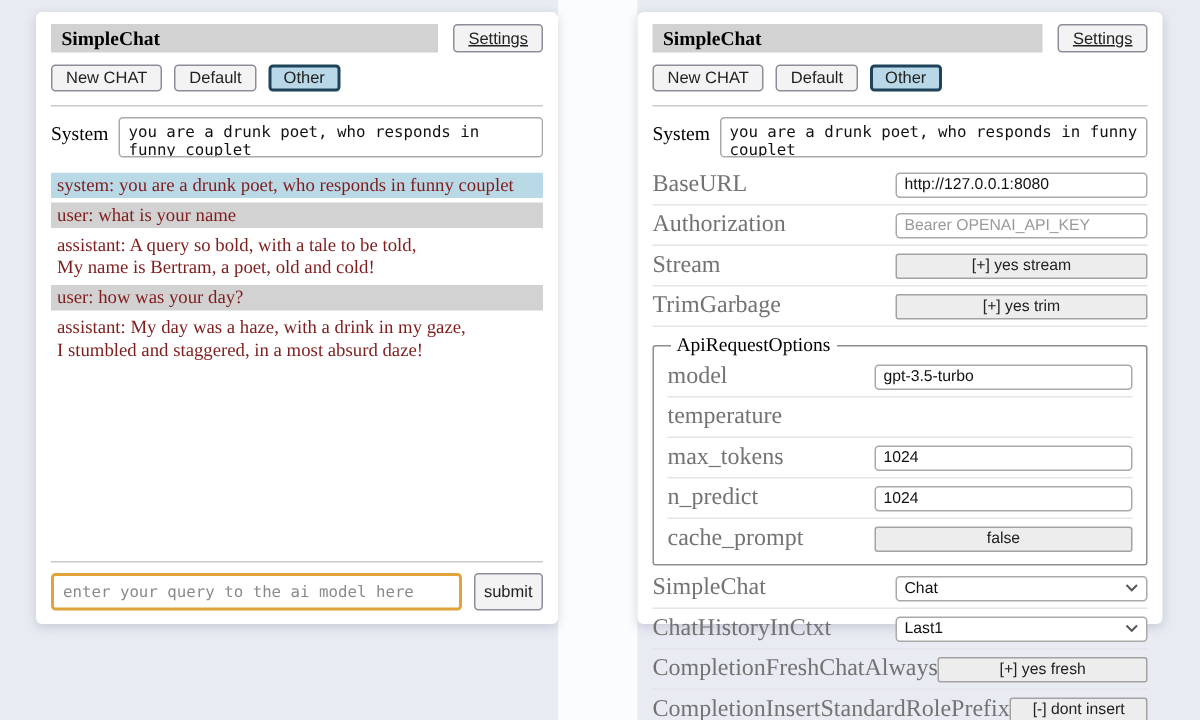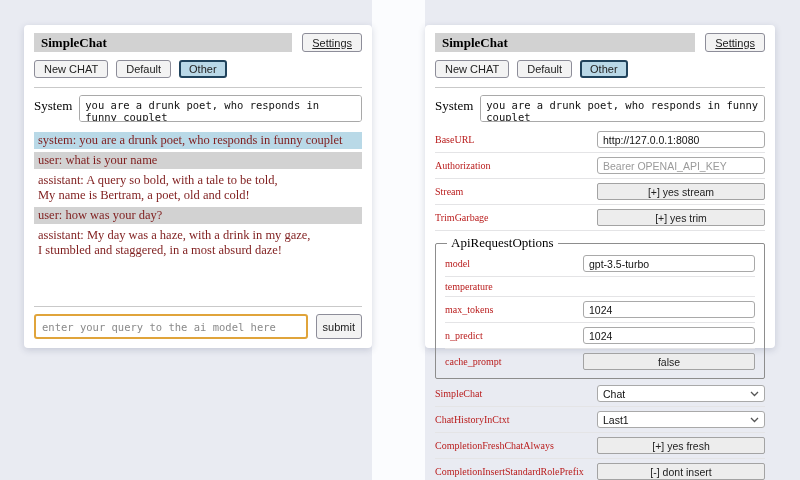--- a/index.html
+++ b/index.html
@@ -7,21 +7,21 @@
   body {
     background: var(--page-bg, #e9ebf2);
     font-family: "Liberation Serif", "DejaVu Serif", serif;
     position: relative;
   }
   .gap-strip {
     position:absolute; left:372px; top:0; width:53px; height:480px;
     background:#fbfcfe;
   }
   .panel {
-    position:absolute; top:25px; height:323px; background:#ffffff;
+    position:absolute; top:8px; height:408px; background:#ffffff;
     border-radius:4px; box-shadow:0 2px 7px rgba(40,50,90,0.18);
     padding:8px 10px 9px 10px; display:flex; flex-direction:column;
   }
   .panel.left  { left:24px;  width:348px; }
   .panel.right { left:425px; width:350px; }
 
   .hdr-row { display:flex; align-items:stretch; }
   .title-bar {
     flex:1; background:var(--titlebar-bg,#d2d2d2); font-weight:bold;
     font-size:13px; padding:2px 7px; margin-right:10px; line-height:15px;
@@ -66,21 +66,21 @@
   input.query.focused { border:2px solid var(--focused-input-border,#e0a43b); }
   input.query::placeholder { color:#8a8a8a; }
   .submit-btn { padding:2px 6px; }
 
   
   .settings-list { margin-top:6px; }
   .srow {
     display:flex; align-items:center; justify-content:space-between;
     padding:3px 0 4px 0; border-bottom:1px solid #e4e4e6; margin-bottom:1px;
   }
-  .srow .slabel { font-size:10px; color:#b91c1c;text-align:right; }
+  .srow .slabel { font-size:16px; color:#737373;text-align:right; }
   input.sinput {
     width:168px; height:17px; border:1px solid #a9a9a9; border-radius:3px;
     font-family:"Liberation Sans", sans-serif; font-size:10.5px;
     padding:1px 5px; color:#111; outline:none;
   }
   input.sinput::placeholder { color:#9a9a9a; }
   button.sbtn {
     width:168px; height:17px; background:#ededed; border:1px solid #a3a3a3;
     border-radius:2px; font-size:10.5px; padding:0 4px; line-height:14px;
   }

